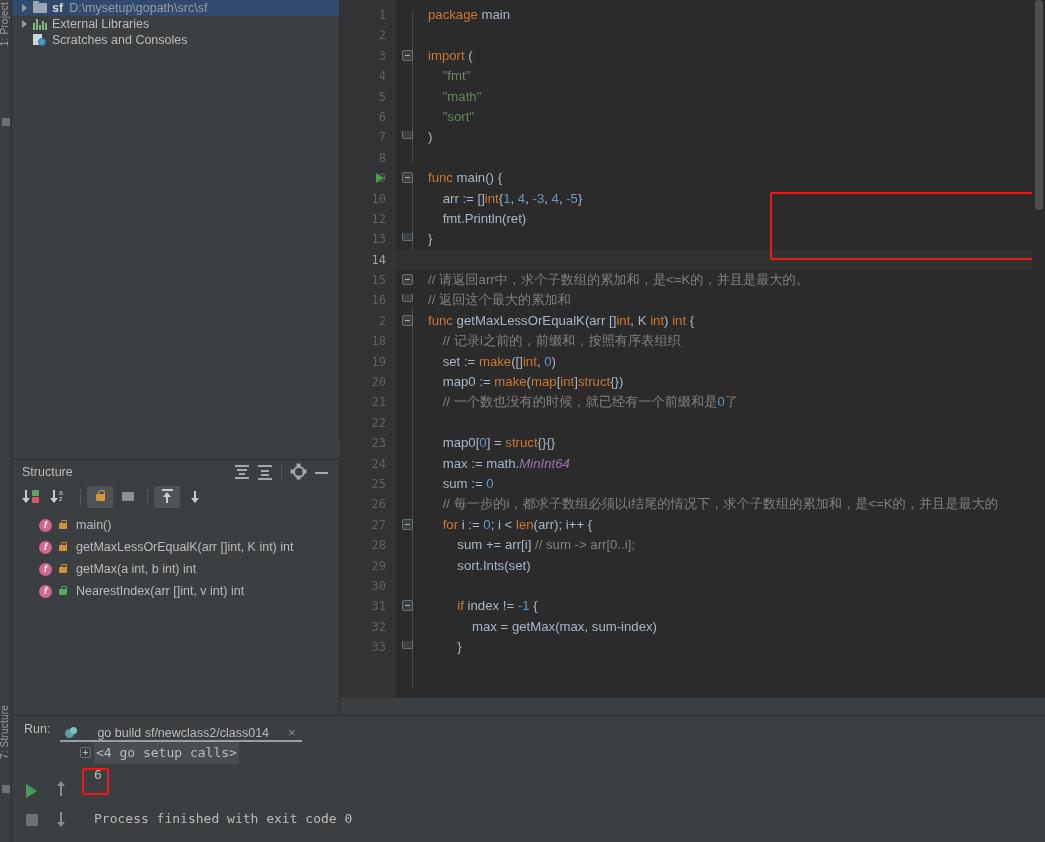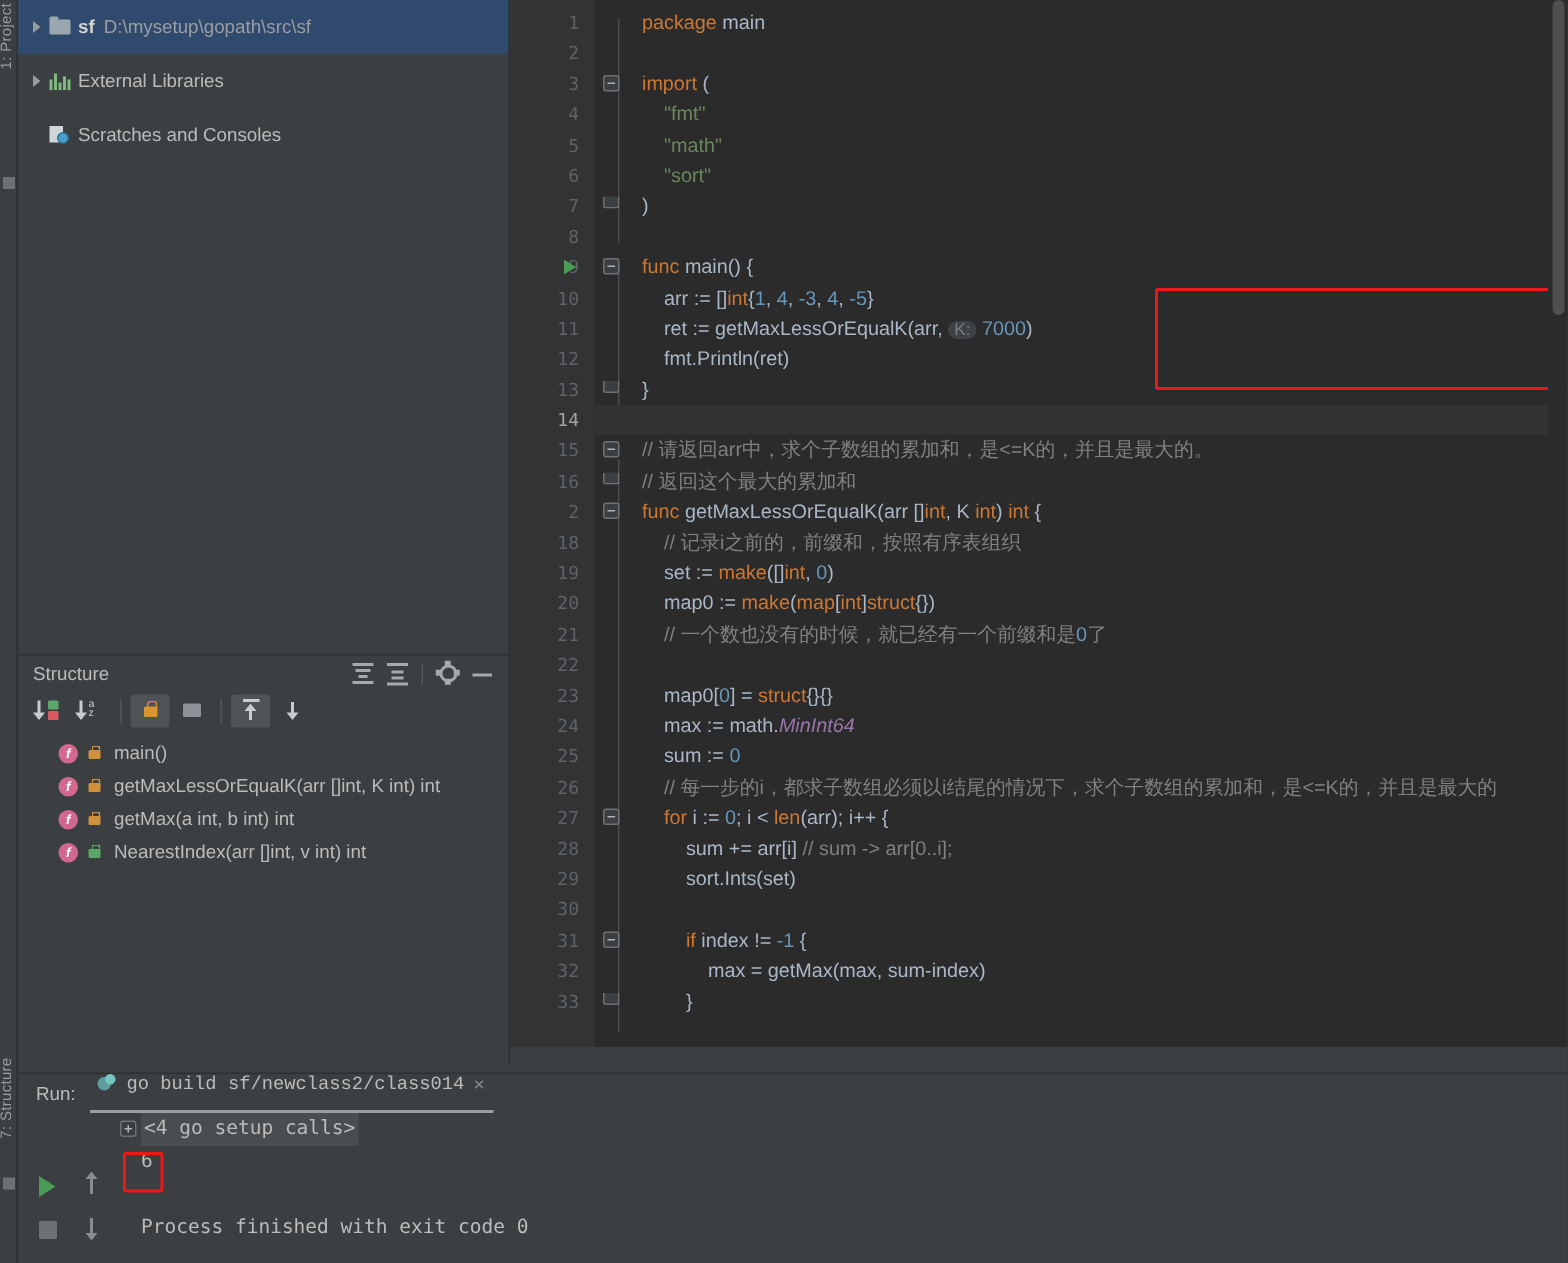--- a/index.html
+++ b/index.html
@@ -37,21 +37,21 @@
   
   .project-panel {
     position: absolute; left: 12px; top: 0;
     width: 328px; height: 441px;
     background: #3c3f41;
     border-right: 1px solid #2e2f30;
     overflow: hidden;
   }
   .tree-row {
     display: flex; align-items: center;
-    height: 36px; padding-left: 6px;
+    height: 16px; padding-left: 6px;
     font-size: 12.5px; color: #bbbbbb;
     white-space: nowrap;
   }
   .tree-row.selected { background: #2f4a6d; }
   .arrow {
     width: 14px; height: 14px; flex: 0 0 14px;
     position: relative;
   }
   .arrow.has::after {
     content: ""; position: absolute; left: 4px; top: 3px;
@@ -82,21 +82,21 @@
   }
   .scratch-ic .cl {
     position: absolute; right: 0; bottom: 0; width: 8px; height: 8px;
     border-radius: 50%; background: #4a9ecb; border: 1px solid #2b6e96;
   }
   .tree-name { font-weight: bold; color: #d4d4d4; margin-right: 6px; }
   .tree-path { color: #9a9da1; }
 
   
   .structure-panel {
-    position: absolute; left: 12px; top: 436px;
+    position: absolute; left: 12px; top: 459px;
     width: 328px; height: 274px;
     background: #3c3f41;
     border-top: 1px solid #2e2f30;
     border-right: 1px solid #2e2f30;
   }
   .st-header {
     height: 24px; display: flex; align-items: center;
     padding: 0 6px 0 10px;
   }
   .st-title { font-size: 12.5px; color: #bbbbbb; flex: 1; }
@@ -263,24 +263,23 @@
   }
 
   
   .run-panel {
     position: absolute; left: 12px; top: 715px; width: 1033px; height: 127px;
     background: #3c3f41; border-top: 1px solid #2e2f30;
   }
   .run-tabbar { height: 26px; display: flex; align-items: center; }
   .run-label { font-size: 12.5px; color: #bbbbbb; padding: 0 10px 0 12px; }
   .run-tab {
-    display: flex; align-items: flex-start; height: 26px;
-    padding: 0 6px 0 4px; font-size: 12.5px; color: #bbbbbb; gap: 6px;
+    display: flex; align-items: flex-end; height: 26px;
+    padding: 0 6px 0 4px; font-size: 12.5px; color: #bbbbbb; gap: 19px;
     border-bottom: 2px solid #9a9da1;
-    font-family: Liberation Mono, monospace;
   }
   .go-ic { width: 14px; height: 13px; position: relative; }
   .go-ic::before {
     content: ""; position: absolute; left: 1px; top: 2px; width: 9px; height: 9px;
     border-radius: 50%; background: #5f9ea0;
   }
   .go-ic::after {
     content: ""; position: absolute; left: 6px; top: 0; width: 7px; height: 7px;
     border-radius: 50%; background: #76c7c0;
   }
@@ -503,24 +502,20 @@
           <div class="lnum">9</div>
           <span class="runmark" style="top: 5px;"></span>
           <span class="fold" style="top: 4px;"></span>
           <div class="code"><span class="kw">func </span><span class="plain">main</span><span class="plain">() {</span></div>
         </div>
         <div class="row">
           <div class="lnum">10</div>
           <div class="code"><span class="plain">    arr := []</span><span class="kw">int</span><span class="plain">{</span><span class="num">1</span><span class="plain">, </span><span class="num">4</span><span class="plain">, </span><span class="num">-3</span><span class="plain">, </span><span class="num">4</span><span class="plain">, </span><span class="num">-5</span><span class="plain">}</span></div>
         </div>
         <div class="row">
-          <div class="lnum">11</div>
-          <div class="code"><span class="plain">    ret := getMaxLessOrEqualK(arr, </span><span class="hint">K:</span><span class="num"> 7000</span><span class="plain">)</span></div>
-        </div>
-        <div class="row">
           <div class="lnum">12</div>
           <div class="code"><span class="plain">    fmt.</span><span class="plain">Println</span><span class="plain">(ret)</span></div>
         </div>
         <div class="row">
           <div class="lnum">13</div>
           <span class="foldend" style="top: 4px;"></span>
           <div class="code"><span class="plain">}</span></div>
         </div>
         <div class="row curline">
           <div class="rowbg"></div>

